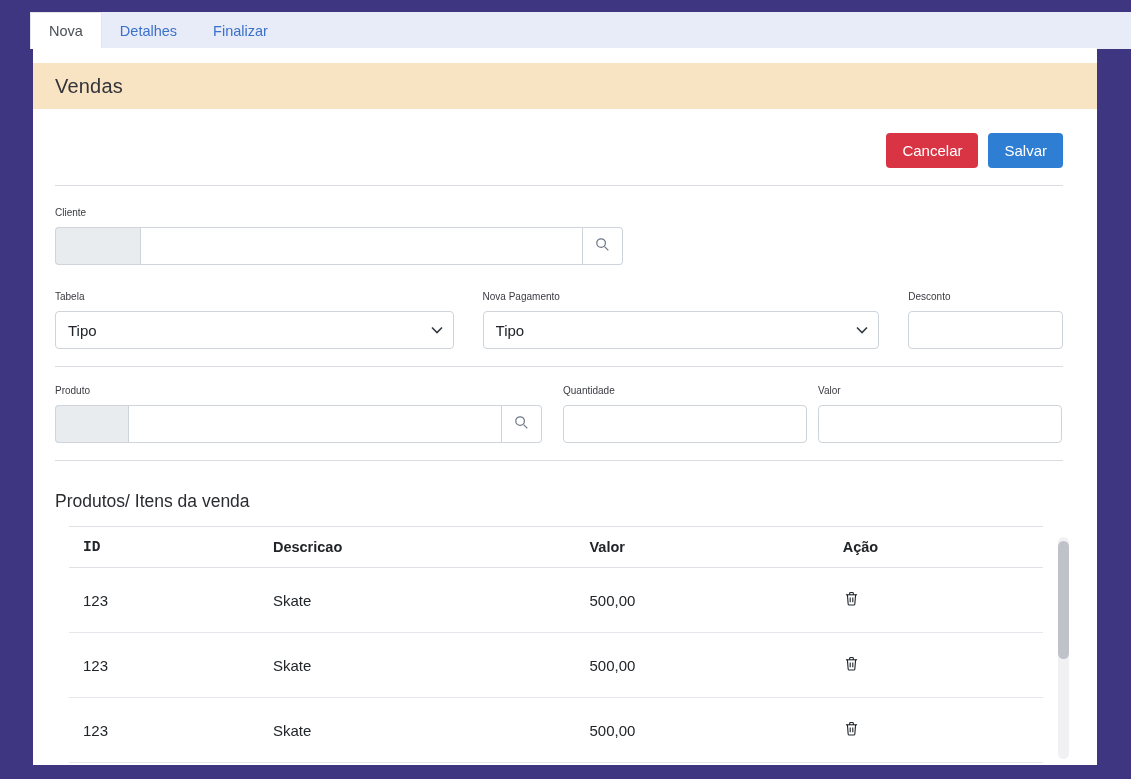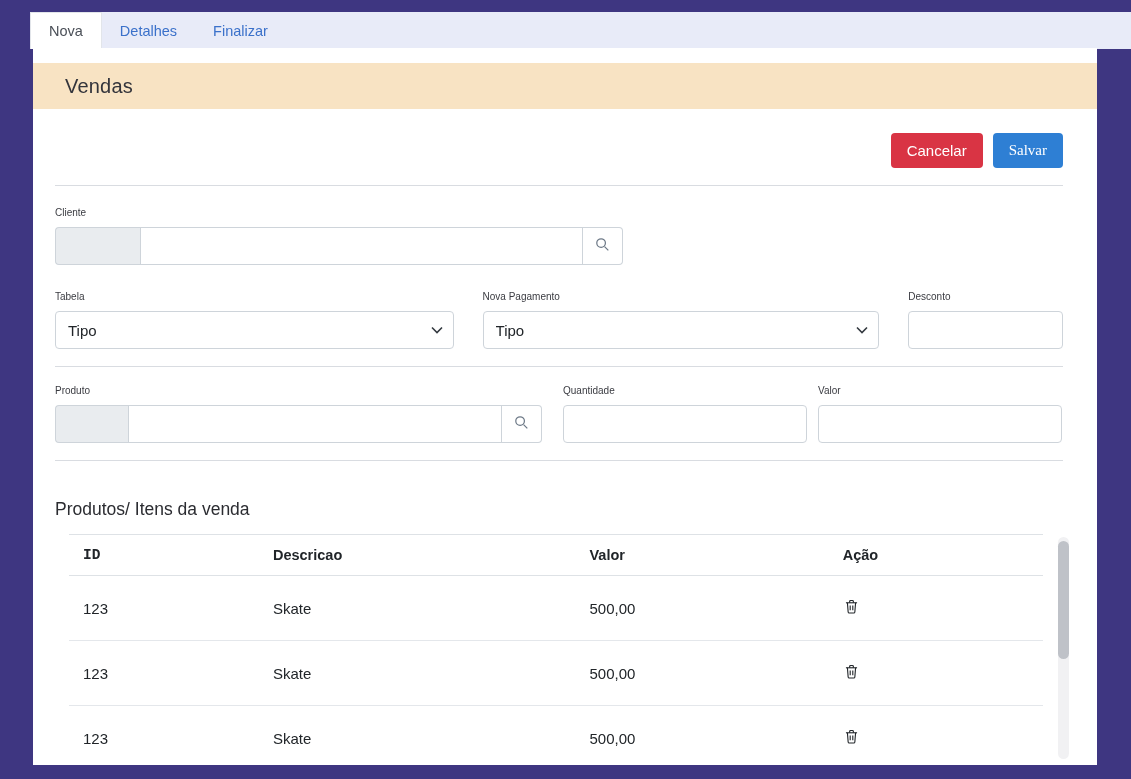--- a/index.html
+++ b/index.html
@@ -40,42 +40,42 @@
     position:absolute; left:33px; top:48px;
     width:1064px; height:717px;
     background:#ffffff;
     overflow:hidden;
   }
   .vendas-header {
     margin-top:15px;
     height:46px;
     background:#f8e3c3;
     display:flex; align-items:center;
-    padding-left:32px;
+    padding-left:22px;
     font-size:20px;
     color:#33343b;
     font-weight:500;
     letter-spacing:.2px;
   }
   .content { padding:0 34px 0 22px; }
 
   
   .actions {
     display:flex; justify-content:flex-end; gap:10px;
     margin-top:24px;
   }
   .btn {
     border:none; border-radius:4px;
     font-size:15px; color:#fff;
     padding:9px 16px;
     cursor:pointer;
     font-family:"Liberation Sans", sans-serif;
   }
   .btn-danger { background:#d93444; }
-  .btn-primary { background:#2e7fd4;font-family:Liberation Serif, serif; }
+  .btn-primary { background:#2e7fd4; }
 
   hr.rule {
     border:0; border-top:1px solid #d9dce1;
     margin:17px 0 0 0;
   }
 
   
   .form-label {
     display:block;
     font-size:10px;
@@ -141,21 +141,21 @@
   }
   .caret {
     position:absolute; right:11px; top:50%;
     transform:translateY(-50%);
     pointer-events:none;
     display:flex;
   }
 
   
   .items-title {
-    margin-top:38px;
+    margin-top:30px;
     font-size:17.5px;
     color:#2b2c31;
     font-weight:500;
   }
   .items-table {
     margin:14px 20px 0 14px;
     border-collapse:collapse;
     width:calc(100% - 34px);
     font-size:15px;
   }

